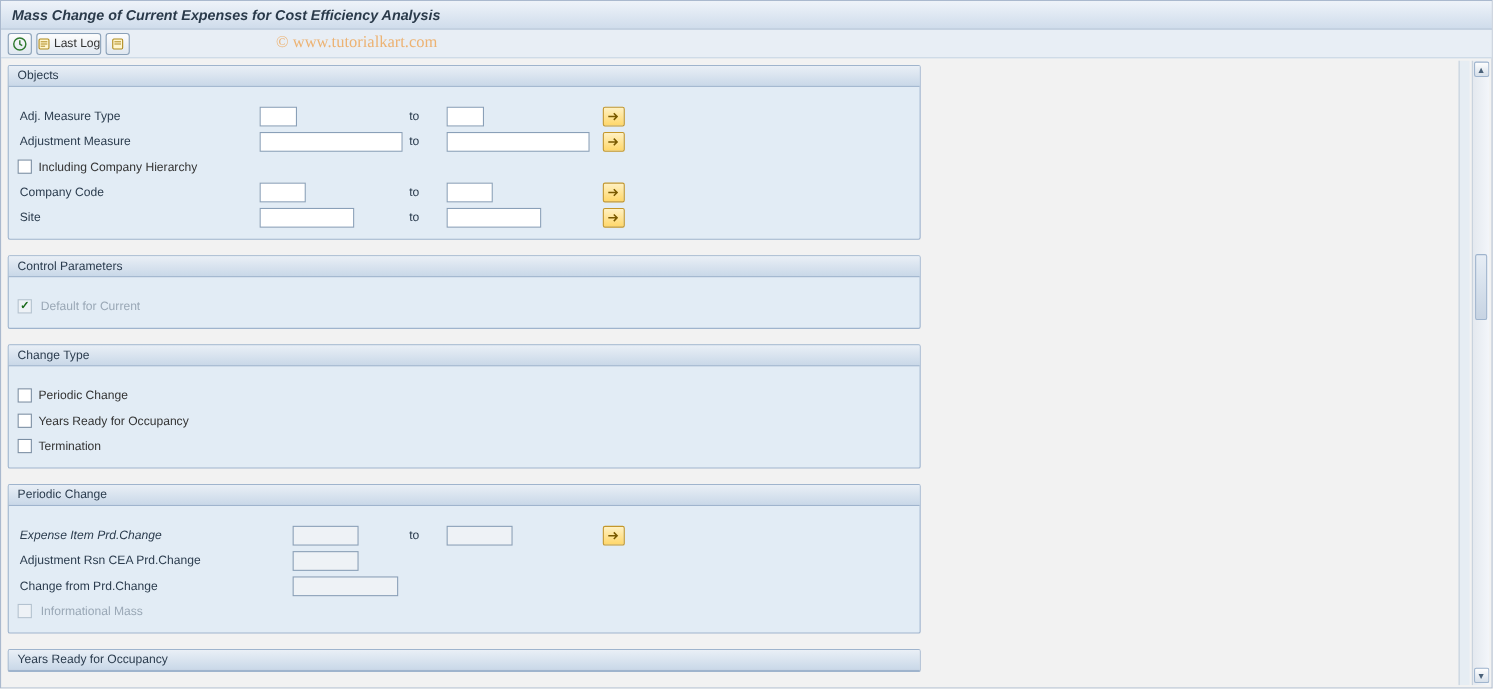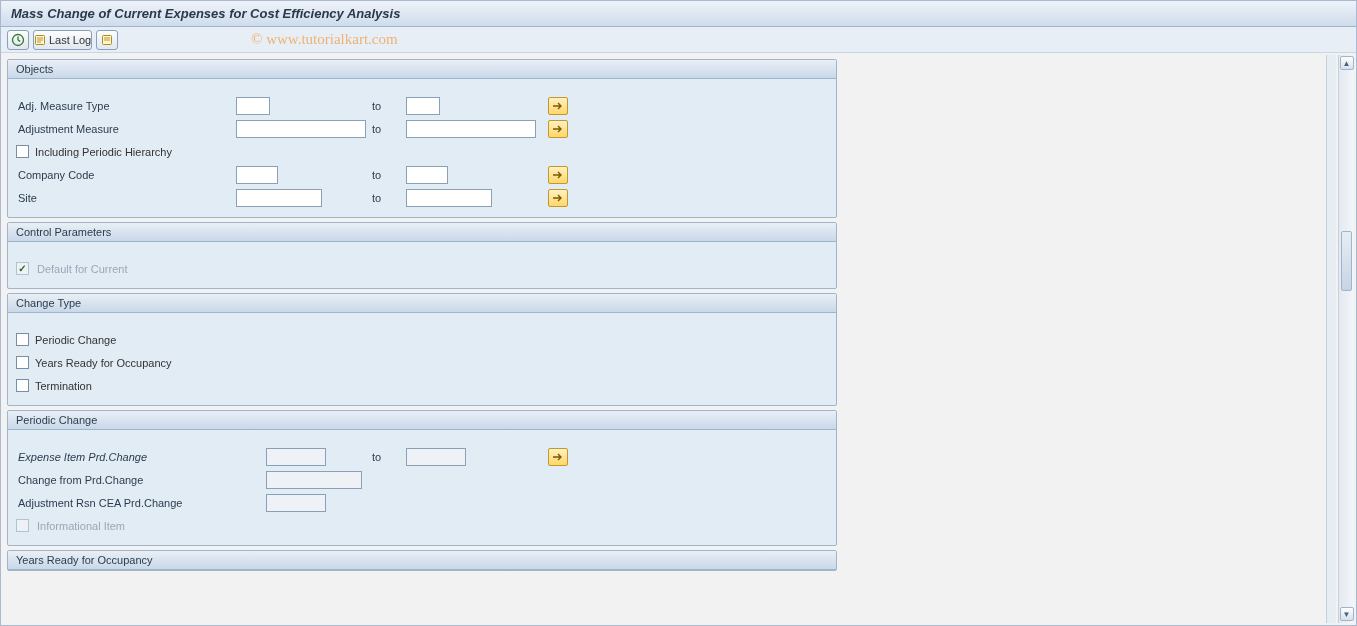--- a/index.html
+++ b/index.html
@@ -106,21 +106,21 @@
     position: absolute;
     right: 18px; top: 0; bottom: 0;
     width: 10px;
     background: #e6edf3;
     border-left: 1px solid #c5d0dc;
   }
   .group {
     width: 830px;
     border: 1px solid #9fb4cd;
     border-radius: 2px;
-    margin-bottom: 4px;
+    margin-bottom: 14px;
     background: #e2ecf5;
   }
   .group .group-header {
     background: linear-gradient(#e9eff6, #c9d8e8);
     border-bottom: 1px solid #9fb4cd;
     padding: 3px 8px;
     font-size: 11px;
     color: #2b3c4e;
   }
   .group .group-body {
@@ -253,21 +253,21 @@
             <div class="spacer-to-multi"></div>
             <div class="multi-btn">
               <svg width="12" height="10" viewBox="0 0 12 10">
                   <path d="M1 5 H9 M6 2 L9 5 L6 8" fill="none" stroke="#7a5a00" stroke-width="1.4"></path>
                 </svg>
             </div>
           </div>
 
           <div class="row">
             <span class="chk"></span>
-            <span>Including Periodic Hierarchy</span>
+            <span>Including Company Hierarchy</span>
           </div>
 
           <div class="row">
             <span class="label">Company Code</span>
             <div style="width:130px;display:flex;">
                 <input class="field w-code" style="">
               </div>
             <span class="to-label">to</span>
             <div style="width:130px;display:flex;">
                 <input class="field w-code" style="">
@@ -343,33 +343,33 @@
               </div>
             <div class="spacer-to-multi"></div>
             <div class="multi-btn">
               <svg width="12" height="10" viewBox="0 0 12 10">
                   <path d="M1 5 H9 M6 2 L9 5 L6 8" fill="none" stroke="#7a5a00" stroke-width="1.4"></path>
                 </svg>
             </div>
           </div>
 
           <div class="row">
+            <span class="label" style="width:250px;">Adjustment Rsn CEA Prd.Change</span>
+            <input class="field ro" style="width: 60px;">
+          </div>
+
+          <div class="row">
             <span class="label" style="width:250px;">Change from Prd.Change</span>
             <input class="field ro" style="width: 96px;">
           </div>
 
-          <div class="row">
-            <span class="label" style="width:250px;">Adjustment Rsn CEA Prd.Change</span>
-            <input class="field ro" style="width: 60px;">
-          </div>
-
 
           <div class="row disabled">
             <span class="chk disabled"></span>
-            <span class="label disabled" style="width:auto;">Informational Item</span>
+            <span class="label disabled" style="width:auto;">Informational Mass</span>
           </div>
 
         </div>
       </div>
 
       <div class="group" style="margin-bottom:0;">
         <div class="group-header">Years Ready for Occupancy</div>
       </div>
 
     </div>

